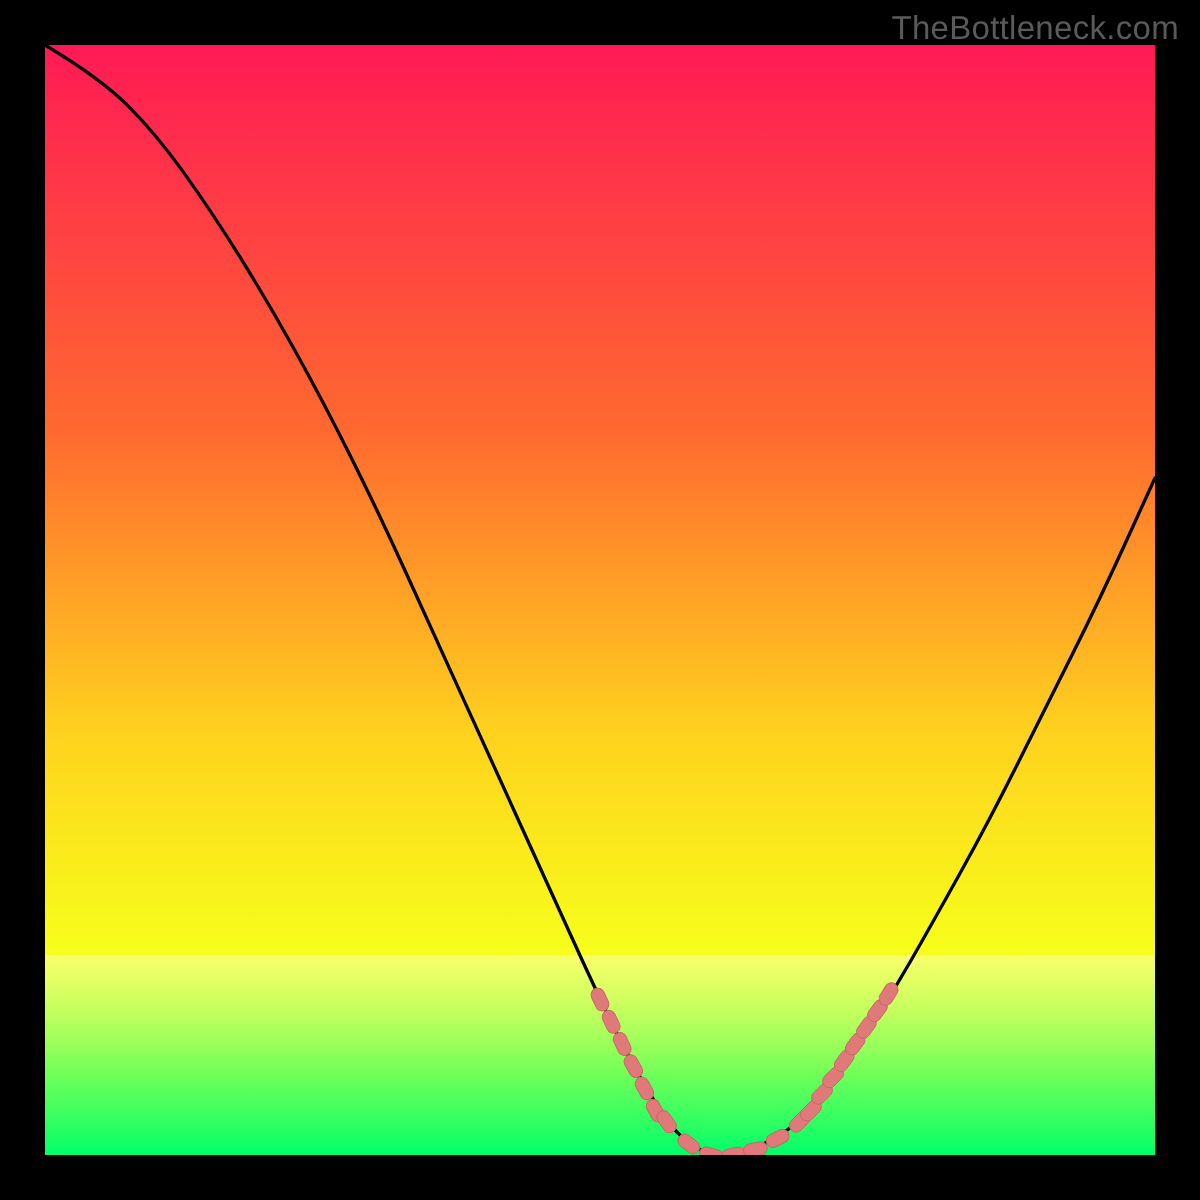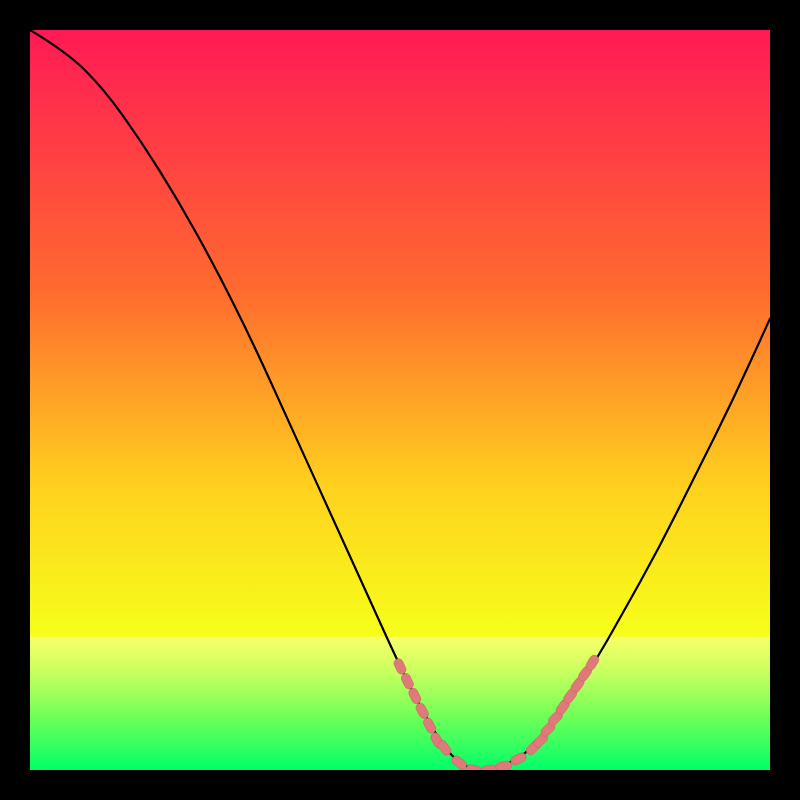--- a/index.html
+++ b/index.html
@@ -28,20 +28,21 @@
     letter-spacing: 0.2px;
     user-select: none;
   }
   svg { display: block; }
 </style>
 </head>
 <body>
 
 <div class="frame">
 
+  <div class="watermark">TheBottleneck.com</div>
 
   <div class="plot-area">
     <svg id="chart-svg" width="740" height="740" viewBox="0 0 740 740">
       <defs>
         <linearGradient id="bg-grad" x1="0" y1="0" x2="0" y2="1">
           <stop id="g0" offset="0%" stop-color="#ff1a55"></stop>
           <stop id="g1" offset="35%" stop-color="#ff6a2f"></stop>
           <stop id="g2" offset="62%" stop-color="#ffd21e"></stop>
           <stop id="g3" offset="82%" stop-color="#f6ff1a"></stop>
           <stop id="g4" offset="100%" stop-color="#00ff6a"></stop>

